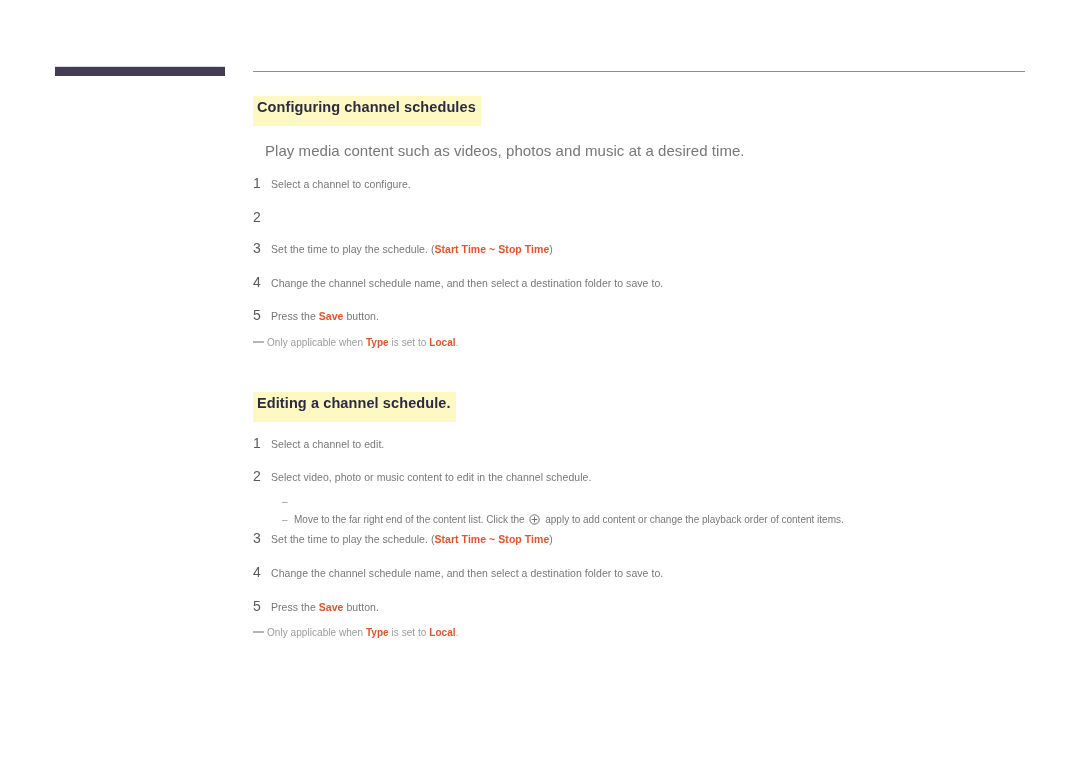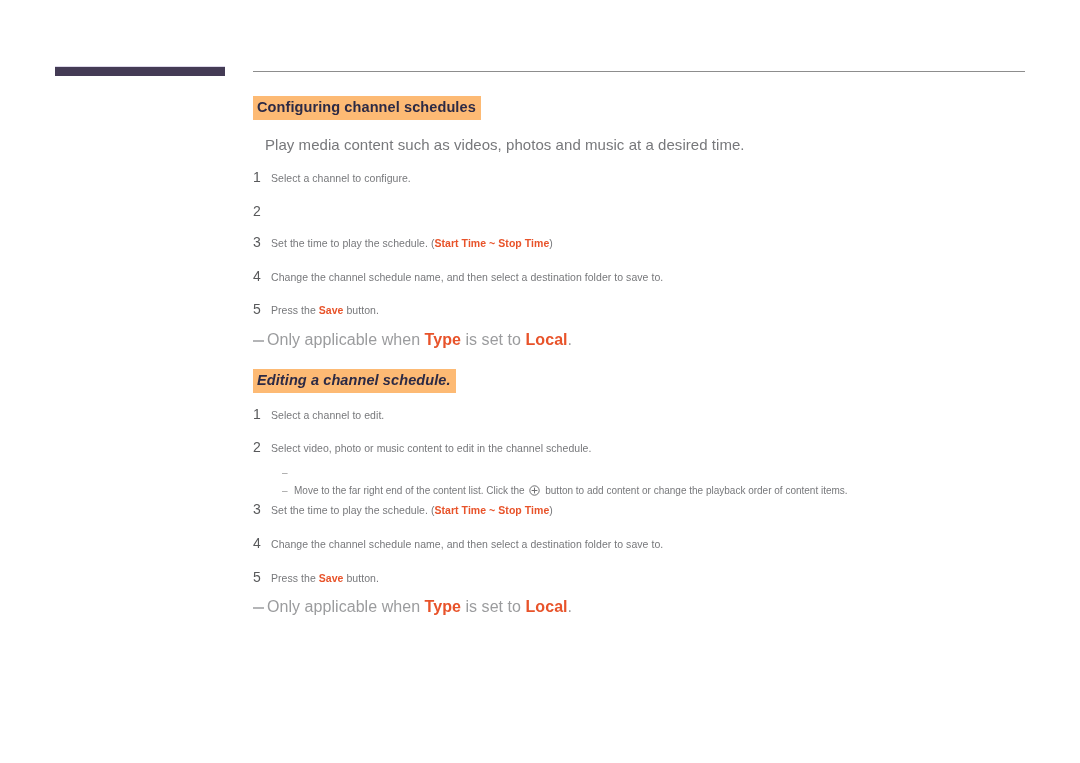--- a/index.html
+++ b/index.html
@@ -39,31 +39,31 @@
   .content {
     position: absolute;
     left: 253px;
     top: 96px;
     width: 790px;
   }
 
   
   .section-heading {
     display: inline-block;
-    background: #fdba74;
+    background: #fef9c3;
     color: #2c2a45;
     font-size: 14.5px;
     font-weight: bold;
     line-height: 1.35;
-    padding: 2px 5px 2px 4px;
+    padding: 2px 5px 8px 4px;
     letter-spacing: 0.1px;
     margin: 0;
   }
   .heading-wrap { margin: 0 0 14px 0; }
-  .heading-wrap.second { margin-top: 20px; font-style: italic; }
+  .heading-wrap.second { margin-top: 44px; }
 
   
   .lead {
     font-size: 15px;
     color: #77787b;
     line-height: 1.5;
     margin: 0 0 14px 12px;
     letter-spacing: 0.05px;
   }
 
@@ -115,21 +115,21 @@
   .dash {
     flex: 0 0 12px;
     color: #9a9a9a;
     font-size: 10px;
   }
 
   
   .note {
     display: flex;
     align-items: baseline;
-    font-size: 16px;
+    font-size: 10px;
     color: #9b9c9e;
     margin-top: 12px;
     letter-spacing: 0.05px;
     text-align: right;
   }
   .note-mark {
     display: inline-block;
     width: 11px;
     height: 2px;
     background: #b4b5b7;
@@ -225,21 +225,21 @@
 
       <ul class="subbullets">
         <li class="subbullet">
           <span class="dash">–</span>
         </li>
         <li class="subbullet">
           <span class="dash">–</span>
           <span><span>Move to the far right end of the content list. Click the </span><span class="icon-plus"><svg viewBox="0 0 11 11" width="11" height="11" xmlns="http://www.w3.org/2000/svg">
                   <circle cx="5.5" cy="5.5" r="4.7" fill="none" stroke="#6f7072" stroke-width="1"></circle>
                   <path d="M5.5 2.6 L5.5 8.4 M2.6 5.5 L8.4 5.5" stroke="#6f7072" stroke-width="1"></path>
-                </svg></span><span> button to add content or change the playback order of content items.</span></span>
+                </svg></span><span> apply to add content or change the playback order of content items.</span></span>
         </li>
       </ul>
 
       <li class="step">
         <span class="step-num">3</span>
         <span class="step-text"><span>Set the time to play the schedule. (</span><span class="kw">Start Time</span><span class="tilde"> ~ </span><span class="kw">Stop Time</span><span>)</span></span>
       </li>
 
       <li class="step">
         <span class="step-num">4</span>

